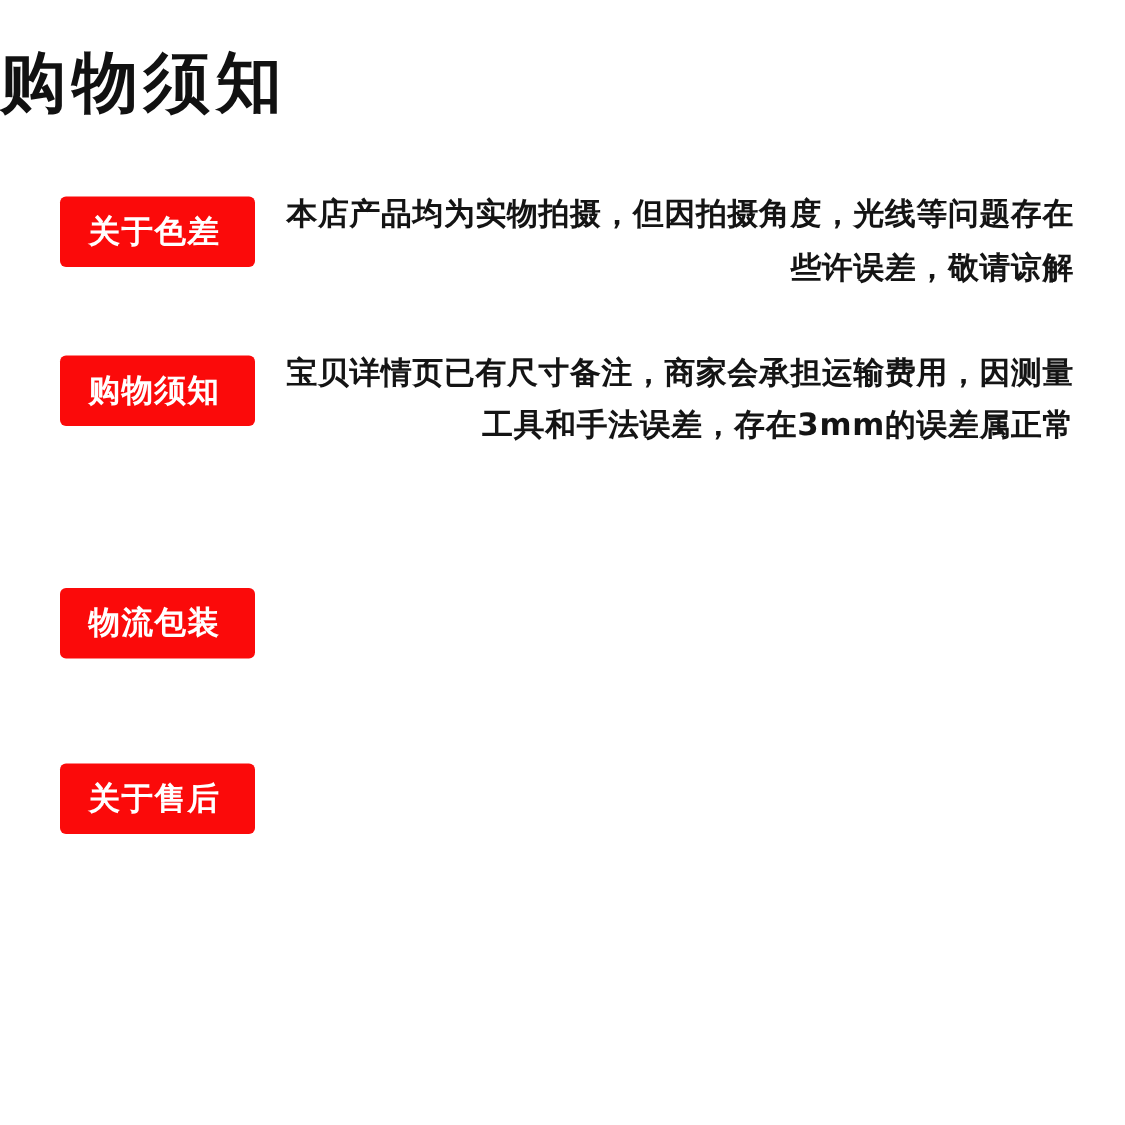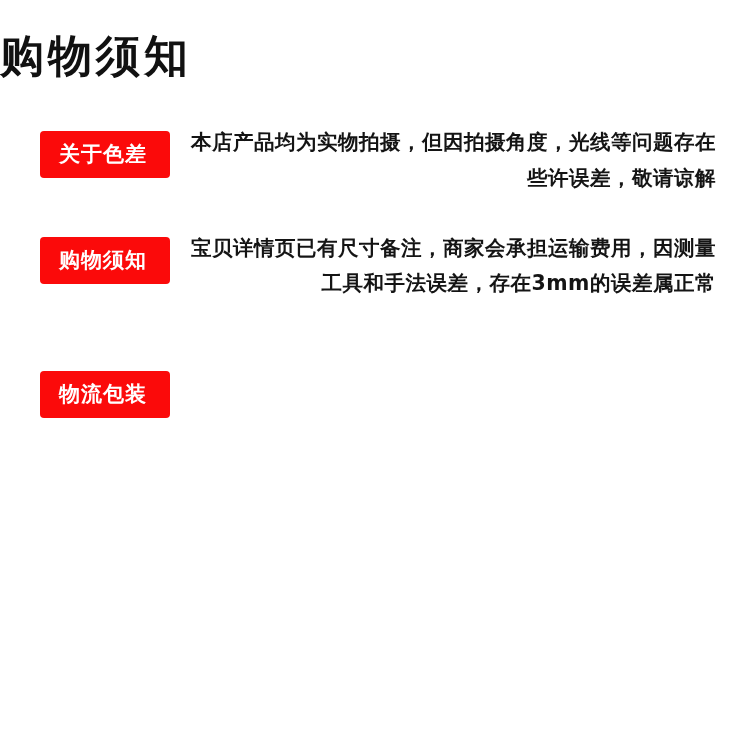--- a/index.html
+++ b/index.html
@@ -58,21 +58,21 @@
     font-size: 20.5px;
     font-weight: bold;
     line-height: 1.75;
     color: #141414;
     letter-spacing: 0.5px;
     word-break: break-all;
     text-align: right;
   }
   .section-color  .tag { margin-top: 6px; }
   .section-size   .tag { margin-top: 6px; }
-  .section-logistics .tag { margin-top: 35px; }
+  .section-logistics .tag { margin-top: 56px; }
   .section-after  .tag { margin-top: 36px; }
 </style>
 </head>
 <body>
 
 <div class="page">
 
   <div class="page-title">购物须知</div>
 
   <div class="sections">
@@ -85,16 +85,17 @@
     <div class="section section-size">
       <div class="tag">购物须知</div>
       <div class="body-text">宝贝详情页已有尺寸备注，商家会承担运输费用，因测量工具和手法误差，存在3mm的误差属正常</div>
     </div>
 
     <div class="section section-logistics">
       <div class="tag">物流包装</div>
     </div>
 
     <div class="section section-after">
+      <div class="tag">关于售后</div>
     </div>
 
   </div>
 </div>
 
 </body></html>

